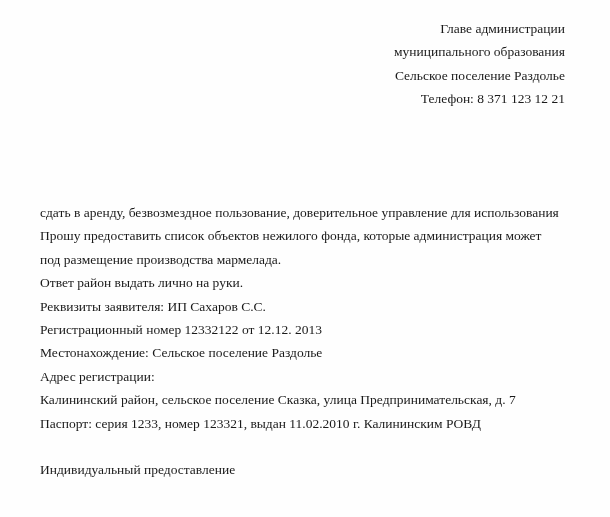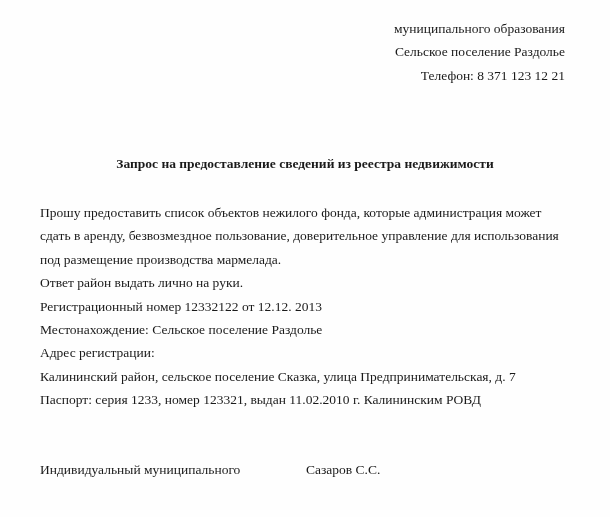--- a/index.html
+++ b/index.html
@@ -45,37 +45,37 @@
       height: 23px; line-height: 23px;
     }
     .signature .name { position: absolute; left: 266px; top: 0; }
   </style>
 </head>
 <body>
 
 <div class="page">
 
   <div class="addressee">
+    <div class="line">Главе администрации</div>
     <div class="line">муниципального образования</div>
     <div class="line">Сельское поселение Раздолье</div>
     <div class="line">Телефон: 8 371 123 12 21</div>
   </div>
 
-  <div class="title">Запрос на предоставление сведений из реестра недвижимости</div>
 
   <div class="body">
+    <div class="line">сдать в аренду, безвозмездное пользование, доверительное управление для использования</div>
     <div class="line">Прошу предоставить список объектов нежилого фонда, которые администрация может</div>
-    <div class="line">сдать в аренду, безвозмездное пользование, доверительное управление для использования</div>
     <div class="line">под размещение производства мармелада.</div>
     <div class="line">Ответ район выдать лично на руки.</div>
+    <div class="line">Реквизиты заявителя: ИП Сахаров С.С.</div>
     <div class="line">Регистрационный номер 12332122 от 12.12. 2013</div>
     <div class="line">Местонахождение: Сельское поселение Раздолье</div>
     <div class="line">Адрес регистрации:</div>
     <div class="line">Калининский район, сельское поселение Сказка, улица Предпринимательская, д. 7</div>
     <div class="line">Паспорт: серия 1233, номер 123321, выдан 11.02.2010 г. Калининским РОВД</div>
   </div>
 
   <div class="signature">
-    <span>Индивидуальный муниципального</span>
-    <span class="name">Сазаров С.С.</span>
+    <span>Индивидуальный предоставление</span>
   </div>
 
 </div>
 
 </body></html>

